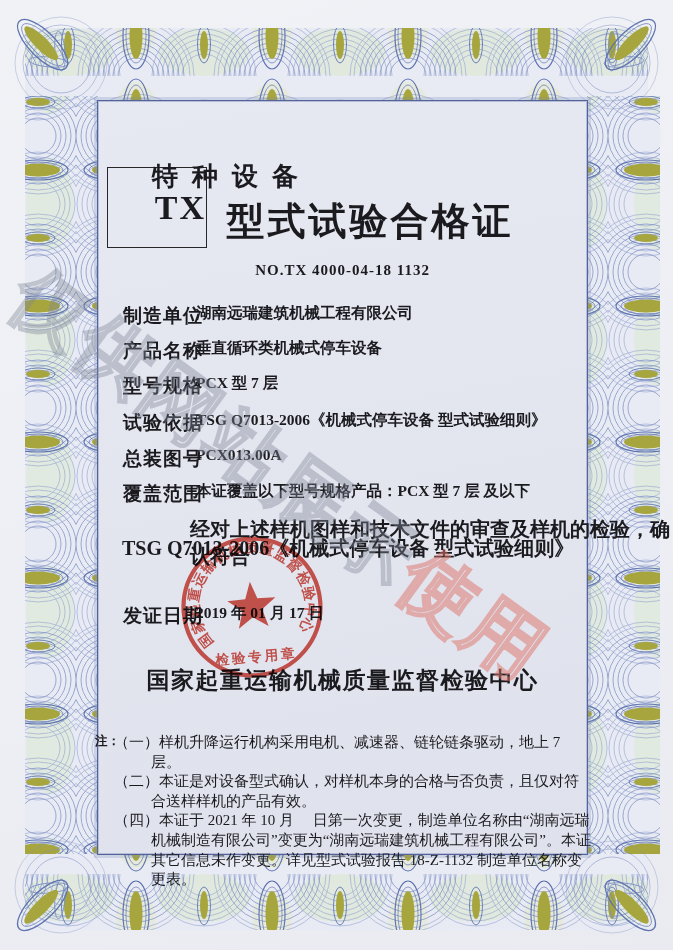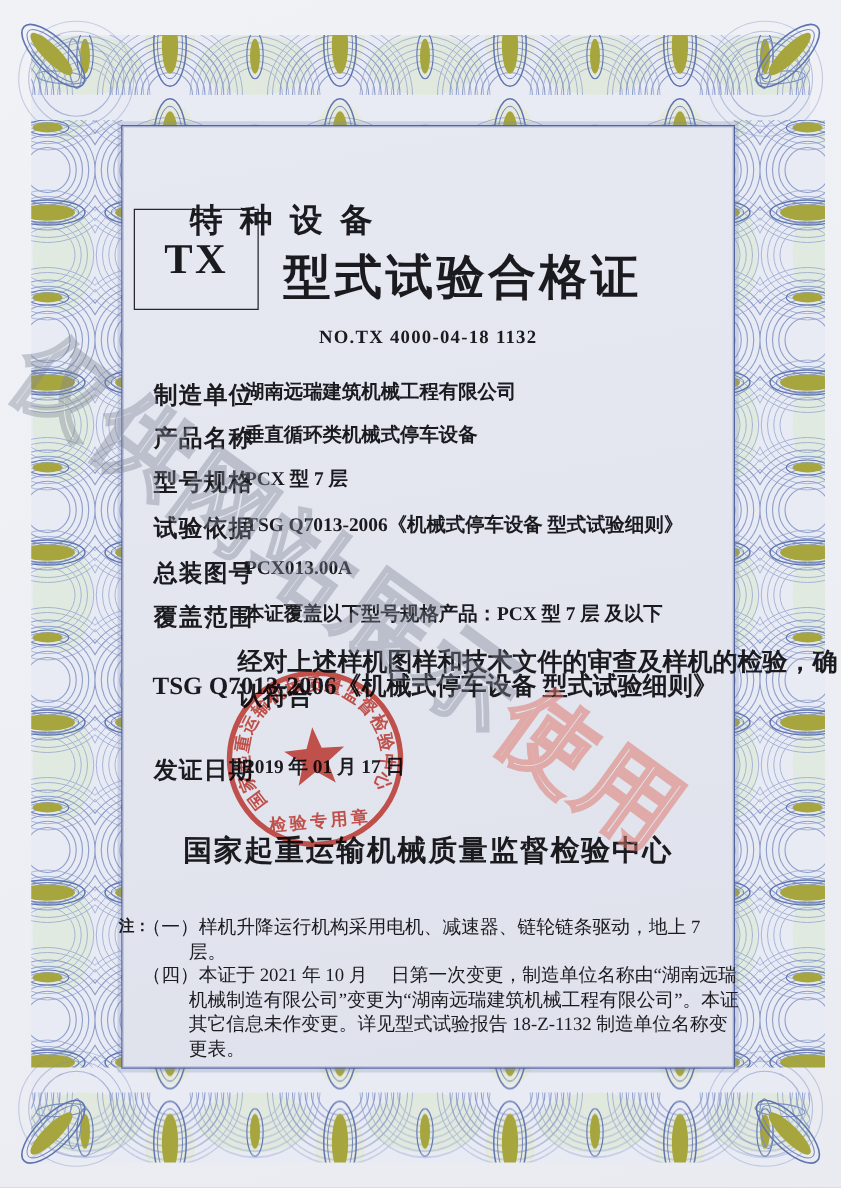--- a/index.html
+++ b/index.html
@@ -12,21 +12,21 @@
   .panel{
     position:absolute;left:97px;top:100px;width:491px;height:755px;z-index:2;
     background:linear-gradient(170deg,#e6e8f2 0%,#e2e4ee 60%,#dfe1ec 100%);
     border:1.5px solid #55639b;
     box-shadow:0 0 0 3px rgba(120,135,185,.25), inset 0 0 0 1px #b6bdd8;
     box-sizing:border-box;
   }
   .abs{position:absolute;z-index:3;}
   .tx-box{
     left:107px;top:167px;width:98px;height:79px;
-    border:1.6px solid #26262b;display:flex;align-items:center;justify-content:center;
+    border:1.6px solid #26262b;display:flex;align-items:center;justify-content:flex-end;
     font-size:34px;font-weight:bold;letter-spacing:2px;
   }
   .cat-title{left:152px;top:159px;width:436px;text-align:left;
     font-size:26px;font-weight:bold;letter-spacing:14px;}
   .main-title{left:152px;top:196px;width:436px;text-align:center;
     font-size:38px;font-weight:bold;letter-spacing:3px;}
   .cert-no{left:97px;top:262px;width:491px;text-align:center;
     font-size:15px;letter-spacing:1px;font-weight:bold;}
   .row-label{left:123px;font-size:19px;font-weight:bold;letter-spacing:1px;}
   .row-value{left:196px;font-size:15.5px;font-weight:bold;}
@@ -202,20 +202,21 @@
     </text>
     <polygon fill="#d5473c" points="80,53 86.5,71.1 105.7,71.7 90.5,83.4 95.9,101.8 80,91 64.1,101.8 69.5,83.4 54.3,71.7 73.5,71.1"></polygon>
     <text x="80" y="138" text-anchor="middle" font-size="14.5" letter-spacing="3" font-weight="bold" fill="#d5473c">检验专用章</text>
   </svg>
 
   <div class="abs issuer">国家起重运输机械质量监督检验中心</div>
 
   <div class="abs notes-label">注：</div>
   <div class="abs notes">
     <div class="note">（一）样机升降运行机构采用电机、减速器、链轮链条驱动，地上 7 层。</div>
+    <div class="note">（二）本证是对设备型式确认，对样机本身的合格与否负责，且仅对符合送样样机的产品有效。</div>
     <div class="note">（四）本证于 2021 年 10 月　 日第一次变更，制造单位名称由“湖南远瑞机械制造有限公司”变更为“湖南远瑞建筑机械工程有限公司”。本证其它信息未作变更。详见型式试验报告 18-Z-1132 制造单位名称变更表。</div>
   </div>
 
   <div class="wm">
     <span class="g">仅供网站展示</span><span class="r">使用</span>
   </div>
 
 </div>
 
 </body></html>

